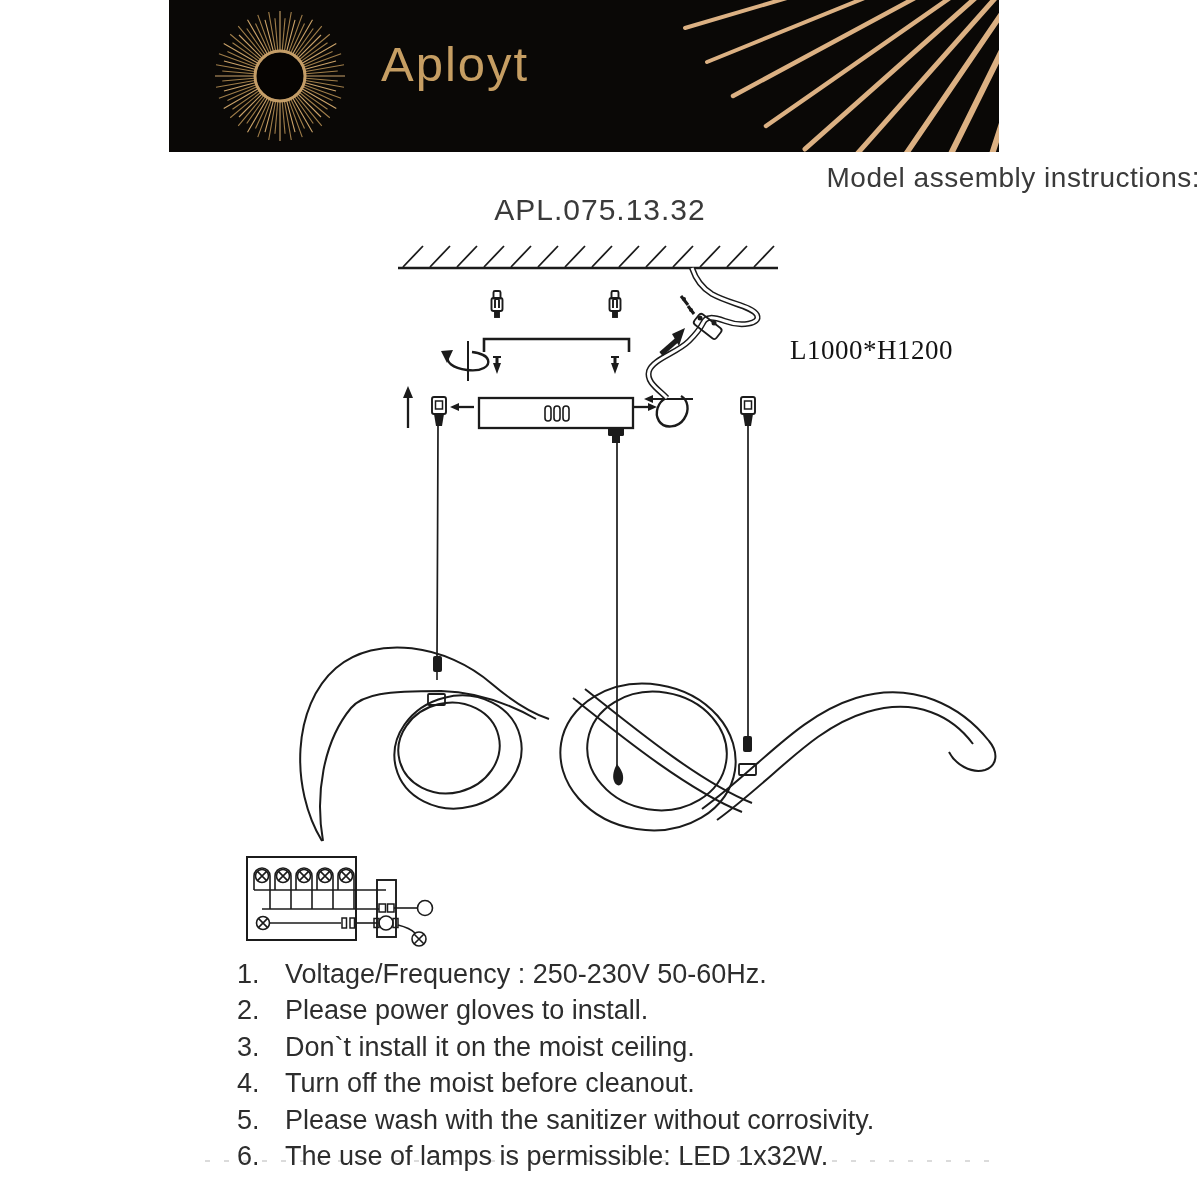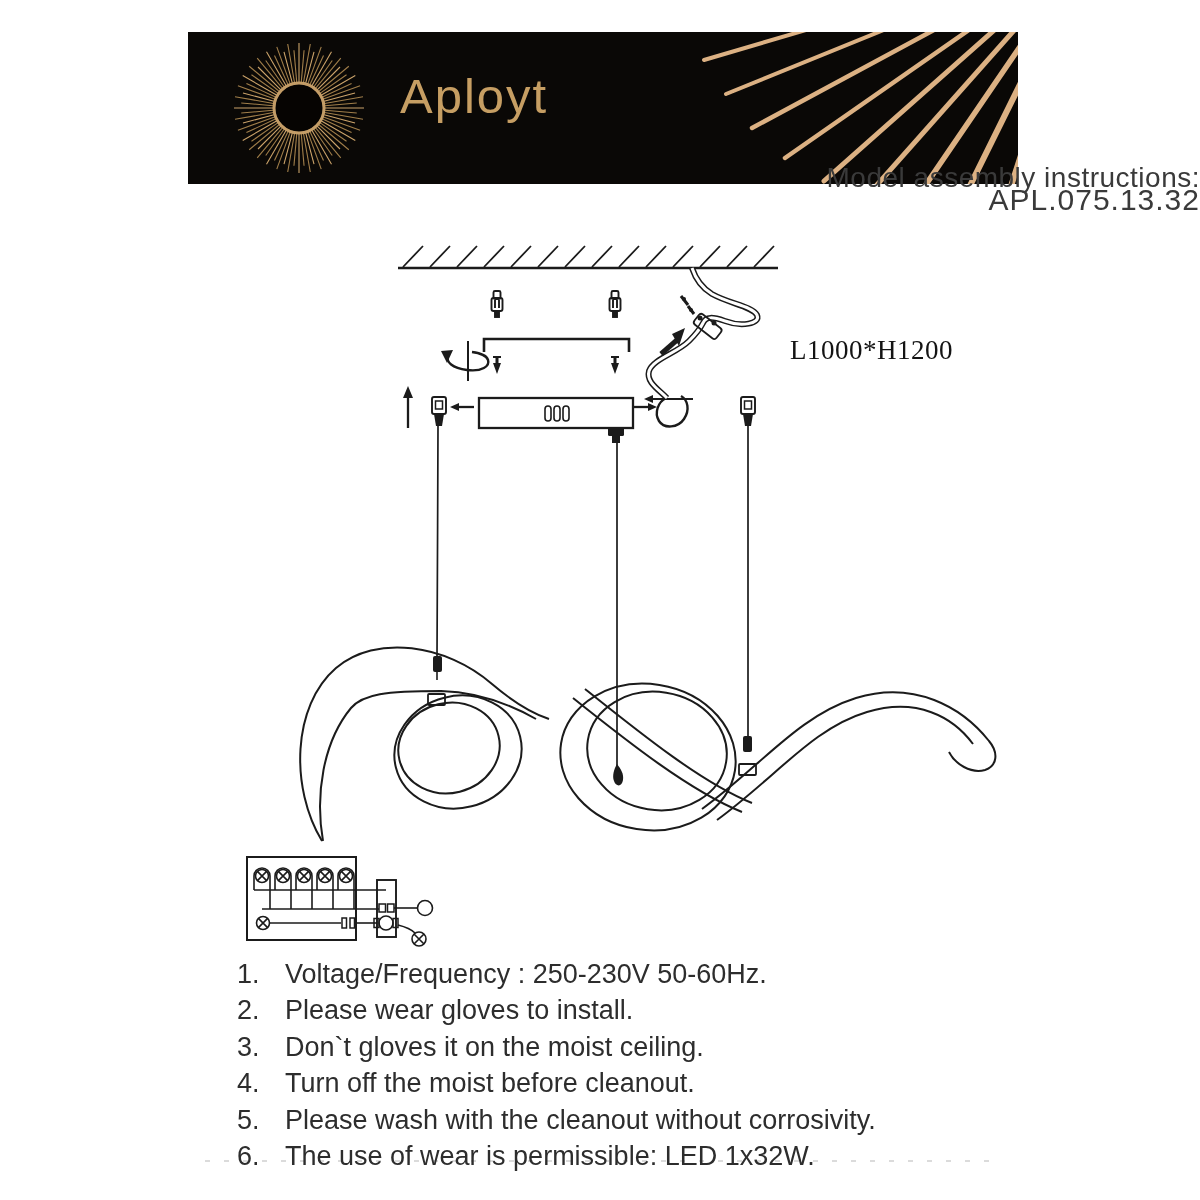--- a/index.html
+++ b/index.html
@@ -2,36 +2,36 @@
 <html><head>
 <meta charset="utf-8">
 <style>
   html,body{margin:0;padding:0;}
   body{
     width:1200px;height:1200px;position:relative;background:#ffffff;
     font-family:"Liberation Sans", sans-serif;overflow:hidden;
   }
   
   .banner{
-    position:absolute;left:188px;top:0;width:830px;height:152px;
-    background:#0a0806;overflow:hidden;margin-top:32px;
+    position:absolute;left:169px;top:0;width:830px;height:152px;
+    background:#0a0806;overflow:hidden;
   }
   .banner .brand{
     position:absolute;left:212px;top:36px;
     font-size:49px;letter-spacing:2px;color:#c69e63;font-weight:400;
   }
   .logo-svg{position:absolute;left:44px;top:6px;}
   .rays-svg{position:absolute;left:0;top:0;}
   
   .title-1{
     position:absolute;left:0;top:162px;width:1200px;text-align:right;
     font-size:28px;color:#3a3a3a;letter-spacing:.5px;
   }
   .title-2{
-    position:absolute;left:0;top:183px;width:1200px;text-align:right;
+    position:absolute;left:0;top:193px;width:1200px;text-align:center;
     font-size:30px;color:#3a3a3a;letter-spacing:1px;
   }
   
   .diagram-svg{position:absolute;left:0;top:0;}
   .dim-label{
     position:absolute;left:790px;top:335px;
     font-family:"Liberation Serif", serif;font-weight:normal;
     font-size:27px;color:#141414;letter-spacing:.5px;
   }
   
@@ -317,31 +317,31 @@
 
 <div class="dim-label">L1000*H1200</div>
 
 <div class="instructions">
   <div class="instr-row">
     <span class="instr-num">1.</span>
     <span class="instr-text">Voltage/Frequency : 250-230V 50-60Hz.</span>
   </div>
   <div class="instr-row">
     <span class="instr-num">2.</span>
-    <span class="instr-text">Please wear gloves to install.</span>
+    <span class="instr-text">Please power gloves to install.</span>
   </div>
   <div class="instr-row">
     <span class="instr-num">3.</span>
-    <span class="instr-text">Don`t gloves it on the moist ceiling.</span>
+    <span class="instr-text">Don`t install it on the moist ceiling.</span>
   </div>
   <div class="instr-row">
     <span class="instr-num">4.</span>
     <span class="instr-text">Turn off the moist before cleanout.</span>
   </div>
   <div class="instr-row">
     <span class="instr-num">5.</span>
-    <span class="instr-text">Please wash with the cleanout without corrosivity.</span>
+    <span class="instr-text">Please wash with the sanitizer without corrosivity.</span>
   </div>
   <div class="instr-row">
     <span class="instr-num">6.</span>
-    <span class="instr-text">The use of wear is permissible: LED 1x32W.</span>
+    <span class="instr-text">The use of lamps is permissible: LED 1x32W.</span>
   </div>
 </div>
 
 </body></html>

